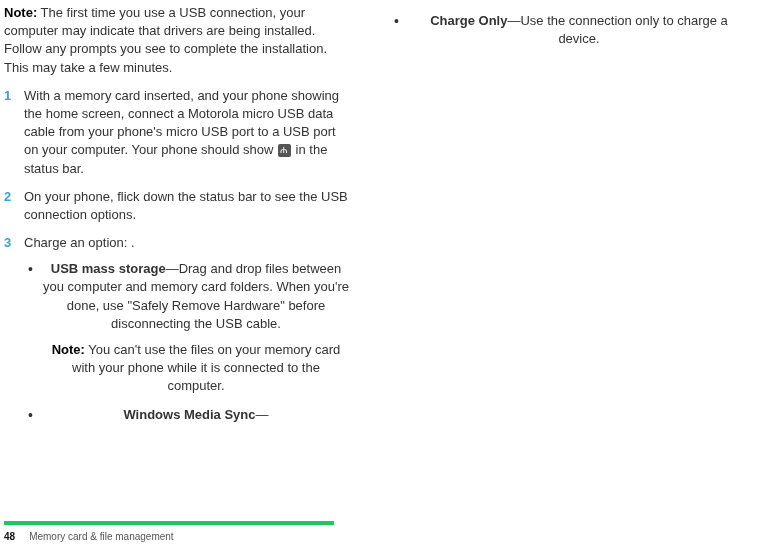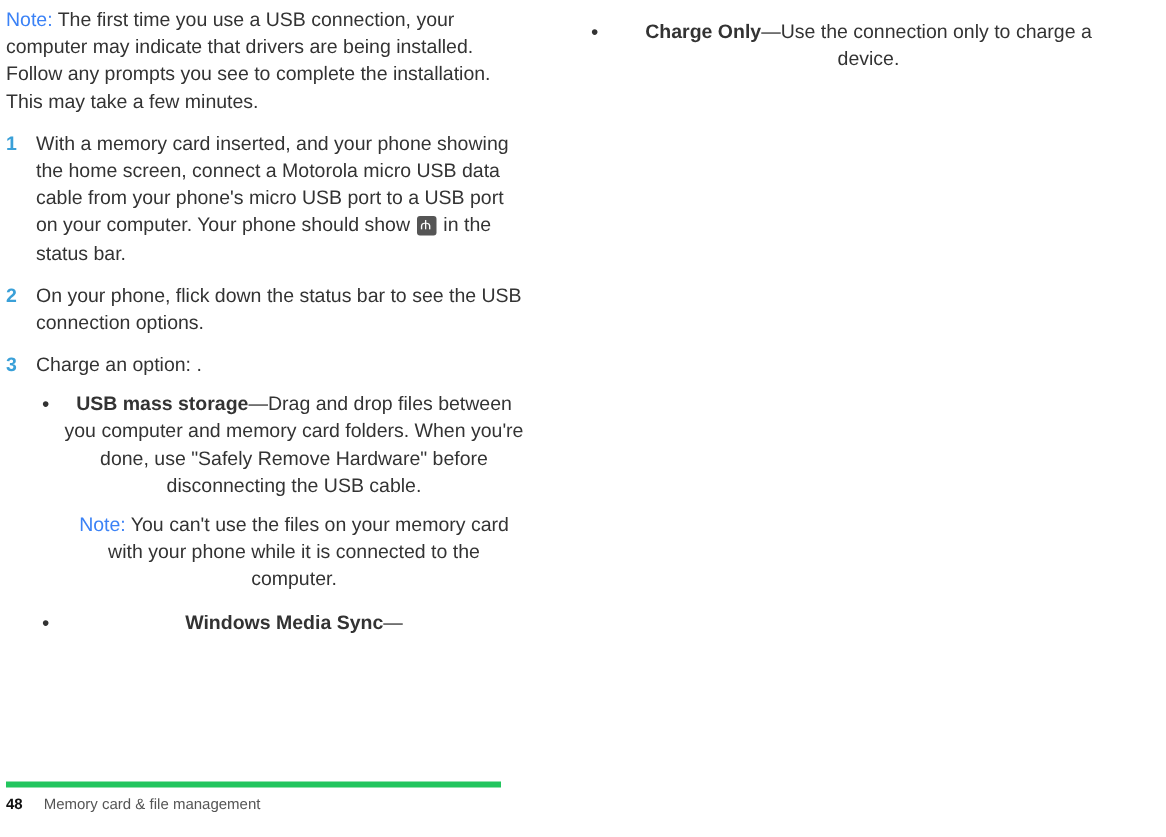--- a/index.html
+++ b/index.html
@@ -26,22 +26,22 @@
     width: 370px;
     padding-left: 4px;
     padding-right: 20px;
   }
   .col-right {
     width: 390px;
     padding-left: 20px;
     padding-right: 10px;
   }
   .note-label {
-    color: #3b82f6;
-    font-weight: normal;
+    color: #000000;
+    font-weight: bold;
   }
   p {
     margin: 0 0 10px 0;
   }
   ol.steps {
     list-style: none;
     padding: 0;
     margin: 0;
   }
   ol.steps > li {

